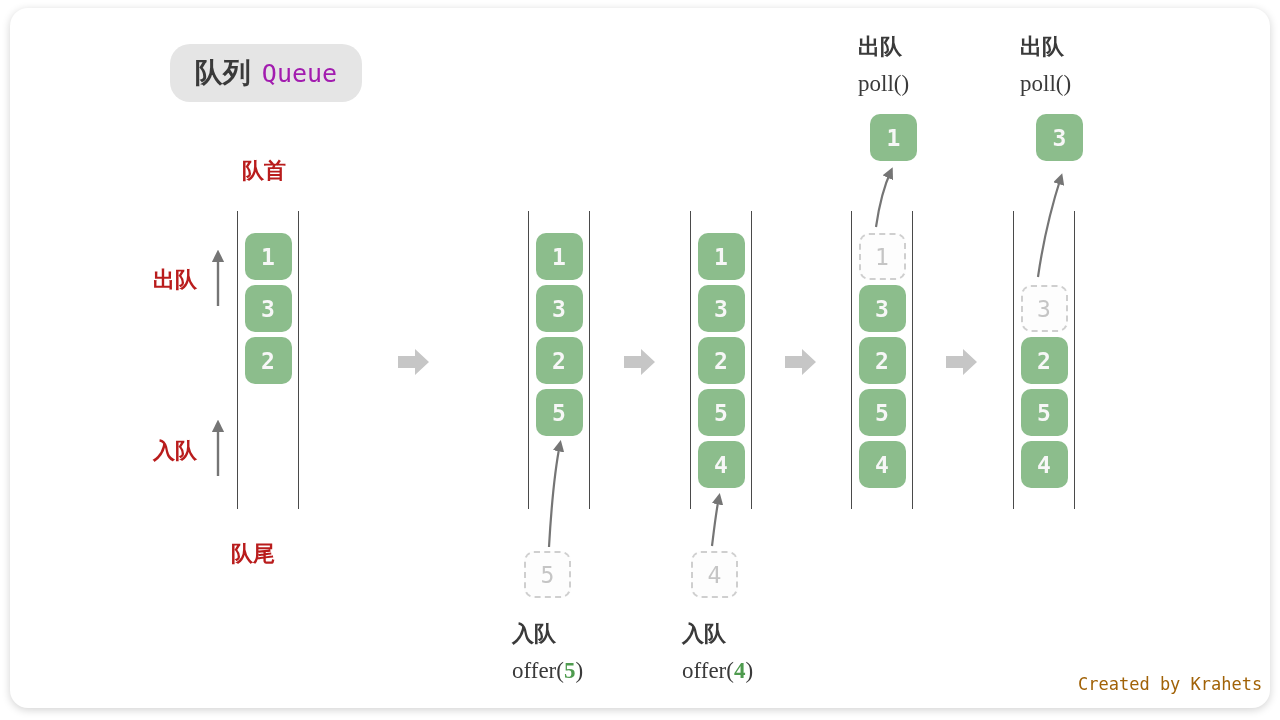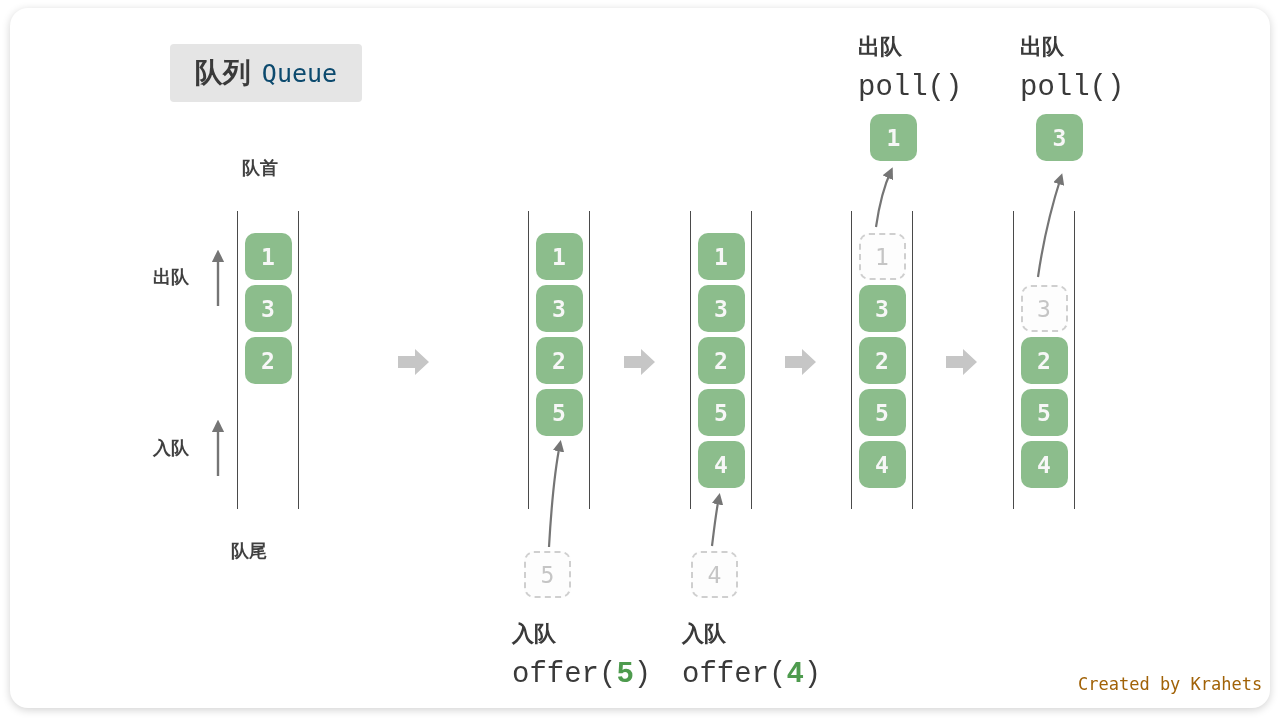--- a/index.html
+++ b/index.html
@@ -2,26 +2,26 @@
 <html><head>
 <meta charset="utf-8">
 <style>
   html,body{margin:0;padding:0;background:#ffffff;}
   .canvas{position:relative;width:1280px;height:720px;background:#ffffff;overflow:hidden;
           font-family:"Liberation Sans",sans-serif;}
   .card{position:absolute;left:10px;top:8px;right:10px;bottom:12px;background:#ffffff;
         border-radius:18px;box-shadow:0 2px 9px rgba(0,0,0,0.18);}
   
   .badge{position:absolute;left:170px;top:44px;width:192px;height:58px;background:#e5e5e5;
-         border-radius:4px;display:flex;align-items:center;justify-content:center;gap:11px;}
+         border-radius:20px;display:flex;align-items:center;justify-content:center;gap:11px;}
   .badge .zh{font-size:28px;font-weight:700;color:#3a3a3a;}
-  .badge .en{font-family:"DejaVu Sans Mono",monospace;font-size:25px;color:#0c4a6e;}
+  .badge .en{font-family:"DejaVu Sans Mono",monospace;font-size:25px;color:#a21caf;}
   
-  .zh-bold{position:absolute;font-size:18px;font-weight:700;color:#404040;white-space:nowrap;}
-  .mono{font-family:Liberation Mono, monospace;font-size:29px;color:#3a3a3a;white-space:nowrap;}
+  .zh-bold{position:absolute;font-size:22px;font-weight:700;color:#b91c1c;white-space:nowrap;}
+  .mono{font-family:Liberation Serif, serif;font-size:23px;color:#3a3a3a;white-space:nowrap;}
   
   .queue{position:absolute;top:211px;height:298px;width:62px;
          border-left:1.5px solid #4a4a4a;border-right:1.5px solid #4a4a4a;box-sizing:border-box;}
   .q1{left:237px}.q2{left:528px}.q3{left:690px}.q4{left:851px}.q5{left:1013px}
   .block{position:absolute;left:6.5px;width:47px;height:47px;border-radius:10px;background:#8cbd8c;
          color:#f7f7f7;font-family:"DejaVu Sans Mono",monospace;font-size:23px;font-weight:700;
          display:flex;align-items:center;justify-content:center;box-sizing:border-box;}
   .s0{top:22px}.s1{top:74px}.s2{top:126px}.s3{top:178px}.s4{top:230px}
   .ghost{background:#fdfdfd;border:2.5px dashed #cfcfcf;color:#c5c5c5;font-weight:400;}
   

